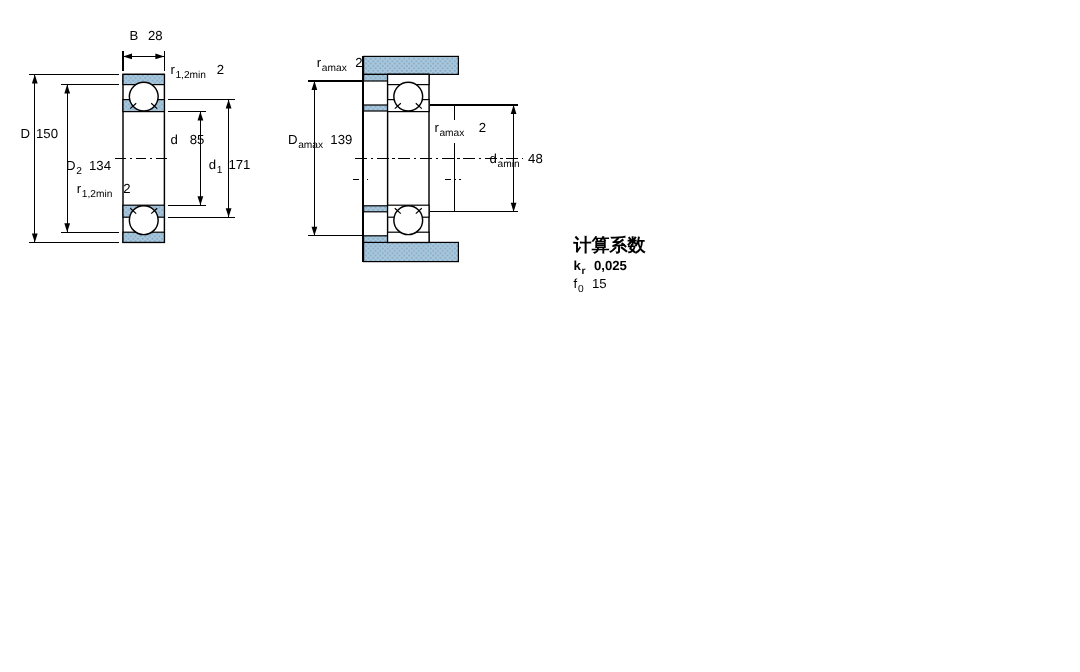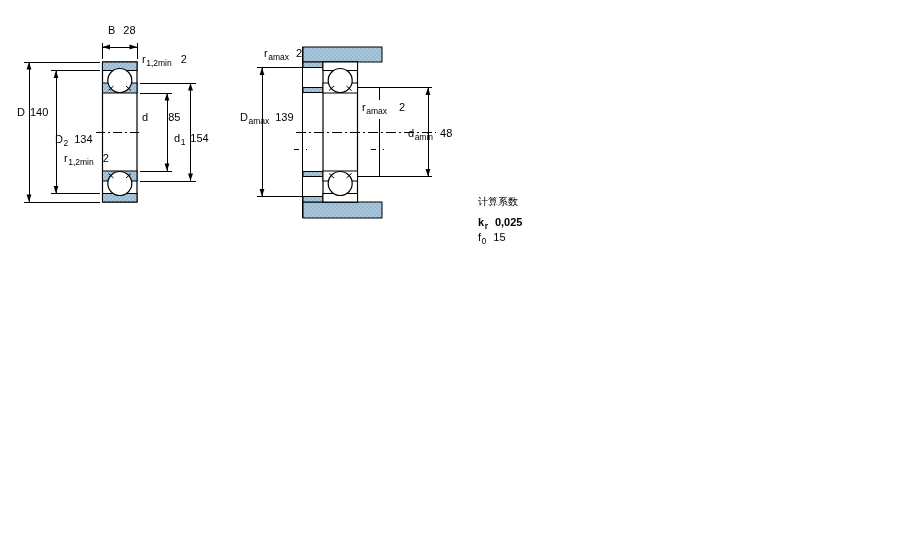--- a/index.html
+++ b/index.html
@@ -1,21 +1,21 @@
 <!DOCTYPE html>
 <html><head>
 <meta charset="utf-8">
 <style>
   html,body{margin:0;padding:0;background:#ffffff;}
   #stage{position:relative;width:728px;height:560px;background:#ffffff;overflow:hidden;
          font-family:"Liberation Sans","DejaVu Sans",sans-serif;color:#000;}
   svg{position:absolute;z-index:1;}
   .lbl{position:absolute;z-index:2;font-size:11px;line-height:12px;white-space:nowrap;color:#000;}
   .lbl .sub{font-size:8.5px;position:relative;top:3px;margin-left:0.5px;}
-  .calc-title{position:absolute;z-index:2;font-size:10px;font-weight:normal;white-space:nowrap;}
+  .calc-title{position:absolute;z-index:2;font-size:15px;font-weight:bold;white-space:nowrap;}
   .calc-row{position:absolute;z-index:2;font-size:11px;white-space:nowrap;}
   .calc-row .sub{font-size:8.5px;position:relative;top:3px;margin-left:0.5px;}
 </style>
 </head>
 <body>
 
 <div id="stage">
 
   <svg style="left:0;top:0;" width="230" height="230" viewBox="0 0 230 230">
     <defs>
@@ -117,33 +117,33 @@
 
   <span class="lbl" style="left:108px;top:24px;">
     <span class="sym">B</span><span class="val" style="margin-left:8px;">28</span>
   </span>
 
   <span class="lbl" style="left:142px;top:53px;">
     <span class="sym">r</span><span class="sub">1,2min</span><span class="val" style="margin-left:9px;">2</span>
   </span>
 
   <span class="lbl" style="left:17px;top:106px;">
-    <span class="sym">D</span><span class="val" style="margin-left:5px;">140</span>
+    <span class="sym">D</span><span class="val" style="margin-left:5px;">150</span>
   </span>
 
   <span class="lbl" style="left:55px;top:133px;">
     <span class="sym">D</span><span class="sub">2</span><span class="val" style="margin-left:6px;">134</span>
   </span>
 
   <span class="lbl" style="left:142px;top:111px;">
-    <span class="sym">d</span><span class="val" style="margin-left:20px;">85</span>
+    <span class="sym">d</span><span class="val" style="margin-left:10px;">85</span>
   </span>
 
   <span class="lbl" style="left:174px;top:132px;">
-    <span class="sym">d</span><span class="sub">1</span><span class="val" style="margin-left:5px;">154</span>
+    <span class="sym">d</span><span class="sub">1</span><span class="val" style="margin-left:5px;">171</span>
   </span>
 
   <span class="lbl" style="left:64px;top:152px;">
     <span class="sym">r</span><span class="sub">1,2min</span><span class="val" style="margin-left:9px;">2</span>
   </span>
 
   <span class="lbl" style="left:264px;top:47px;">
     <span class="sym">r</span><span class="sub">amax</span><span class="val" style="margin-left:7px;">2</span>
   </span>
 

